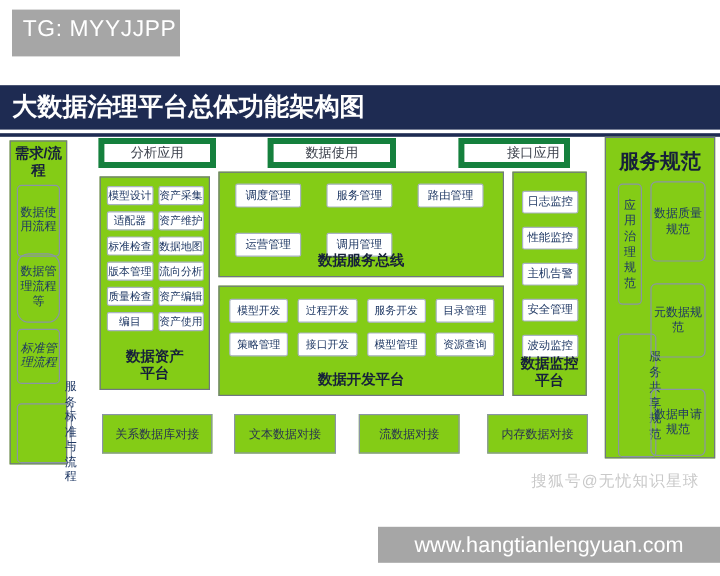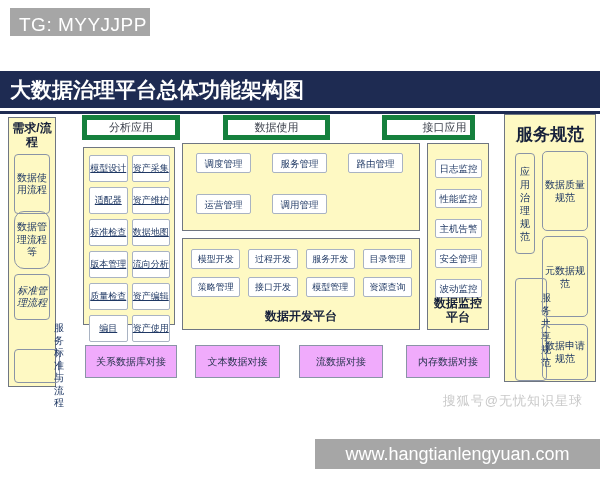--- a/index.html
+++ b/index.html
@@ -2,30 +2,30 @@
 <html><head>
 <meta charset="utf-8">
 <style>
   * { margin:0; padding:0; box-sizing:border-box; }
   html,body { width:600px; height:480px; background:#fff; }
   body { font-family:"Liberation Sans","DejaVu Sans",sans-serif; position:relative; overflow:hidden; }
 
   .abs { position:absolute; }
 
   
-  .tg-badge { left:10px; top:8px; width:140px; height:28px; background:#a6a6a6;
+  .tg-badge { left:10px; top:8px; width:140px; height:39px; background:#a6a6a6;
     color:#fff; font-size:19px; line-height:33px; padding-left:9px; letter-spacing:.5px; }
 
   
   .title-bar { left:0; top:71px; width:600px; height:37px; background:#1e2b52;
     color:#fff; font-weight:bold; font-size:21px; line-height:37px; padding-left:10px; }
   .title-underline { left:0; top:111px; width:600px; height:3px; background:#1e2b52; }
 
   
-  .panel { border:1.5px solid #6f7682; background:#fef9c3; }
+  .panel { border:1.5px solid #6f7682; background:#84cc16; }
   .panel-label { position:absolute; left:0; right:0; text-align:center; font-weight:bold;
     font-size:12px; color:#16203a; line-height:14px; }
 
   
   .mbox { border:1px solid #a9b3c3; border-radius:2px; background:#fff; color:#1f3864;
     font-size:9.5px; display:flex; align-items:center; justify-content:center;
     text-align:center; line-height:11px; }
 
   
   .app-box { border:5px solid #15803d; background:#fff; color:#3a3f4a; font-size:11px;
@@ -37,27 +37,27 @@
   
   .req-panel { left:8px; top:117px; width:48px; height:270px; }
   .req-header { position:absolute; left:0; right:0; top:3px; text-align:center;
     font-weight:bold; font-size:12px; line-height:14px; color:#16203a; }
   .req-item { position:absolute; left:5px; width:36px; border:1px solid #8a94a6;
     border-radius:4px; color:#1f3864; font-size:10px; line-height:12.5px;
     display:flex; align-items:center; justify-content:center; text-align:center; }
   .req-i0 { top:36px;  height:60px; }
   .req-i1 { top:93px;  height:58px;border-radius:10px; }
   .req-i2 { top:156px; height:46px;font-style:italic; }
-  .req-i3 { top:231px; height:34px;padding-left:44px; }
+  .req-i3 { top:218px; height:50px;padding-left:44px; }
 
   
   .asset-panel { left:83px; top:147px; width:92px; height:178px; }
   .asset-grid { position:absolute; left:5px; right:4px; top:7px;
     display:grid; grid-template-columns:1fr 1fr; column-gap:4px; row-gap:5px; }
-  .asset-grid .mbox { height:27px; font-size:9px;text-decoration:underline; }
+  .asset-grid .mbox { height:16px; font-size:9px; }
   .asset-label { bottom:6px; }
 
   
   .bus-panel { left:182px; top:143px; width:238px; height:88px; }
   .bus-grid { position:absolute; left:13px; right:16px; top:9px;
     display:grid; grid-template-columns:1fr 1fr 1fr; column-gap:17px; row-gap:8px;gap:21px; }
   .bus-grid .mbox { height:20px; }
   .bus-label { bottom:6px; }
 
   
@@ -79,26 +79,26 @@
   .spec-header { position:absolute; left:0; right:0; top:8px; text-align:center;
     font-weight:bold; font-size:17px; color:#16203a; }
   .spec-vbox { position:absolute; left:10px; width:20px; border:1px solid #8a94a6;
     border-radius:4px; color:#1f3864; font-size:10px; line-height:13px;
     display:flex; align-items:center; justify-content:center; text-align:center; }
   .spec-v0 { top:38px;  height:101px; }
   .spec-v1 { top:163px; height:103px;padding-left:30px; }
   .spec-rbox { position:absolute; left:37px; width:46px; border:1px solid #8a94a6;
     border-radius:5px; color:#1f3864; font-size:10px; line-height:13px;
     display:flex; align-items:center; justify-content:center; text-align:center; }
-  .spec-r0 { top:36px;  height:80px; }
-  .spec-r1 { top:121px; height:81px; }
+  .spec-r0 { top:36px;  height:67px; }
+  .spec-r1 { top:121px; height:62px; }
   .spec-r2 { top:209px; height:56px; }
 
   
-  .conn-box { border:1px solid #8a94a6; background:#f0abfc; color:#2a3550; font-size:10px;
+  .conn-box { border:1px solid #8a94a6; background:#84cc16; color:#2a3550; font-size:10px;
     display:flex; align-items:center; justify-content:center; top:345px; height:33px; }
   .conn-0 { left:85px;  width:92px; }
   .conn-1 { left:195px; width:85px; }
   .conn-2 { left:299px; width:84px; }
   .conn-3 { left:406px; width:84px; }
 
   
   .watermark { top:392px; right:17px; color:#c9c9c9; font-size:13px; letter-spacing:1px; }
   .footer-bar { left:315px; top:439px; width:285px; height:30px; background:#a6a6a6;
     color:#fff; font-size:18px; display:flex; align-items:center; justify-content:center; }
@@ -131,30 +131,32 @@
     <div class="mbox">资产维护</div>
     <div class="mbox">标准检查</div>
     <div class="mbox">数据地图</div>
     <div class="mbox">版本管理</div>
     <div class="mbox">流向分析</div>
     <div class="mbox">质量检查</div>
     <div class="mbox">资产编辑</div>
     <div class="mbox">编目</div>
     <div class="mbox">资产使用</div>
   </div>
+  <div class="panel-label asset-label" style="left:14px; right:14px;">数据资产 平台</div>
 </div>
 
 <div class="abs panel bus-panel">
   <div class="bus-grid">
     <div class="mbox">调度管理</div>
     <div class="mbox">服务管理</div>
     <div class="mbox">路由管理</div>
     <div class="mbox">运营管理</div>
     <div class="mbox">调用管理</div>
   </div>
+  <div class="panel-label bus-label">数据服务总线</div>
 </div>
 
 <div class="abs panel dev-panel">
   <div class="dev-grid">
     <div class="mbox">模型开发</div>
     <div class="mbox">过程开发</div>
     <div class="mbox">服务开发</div>
     <div class="mbox">目录管理</div>
     <div class="mbox">策略管理</div>
     <div class="mbox">接口开发</div>

